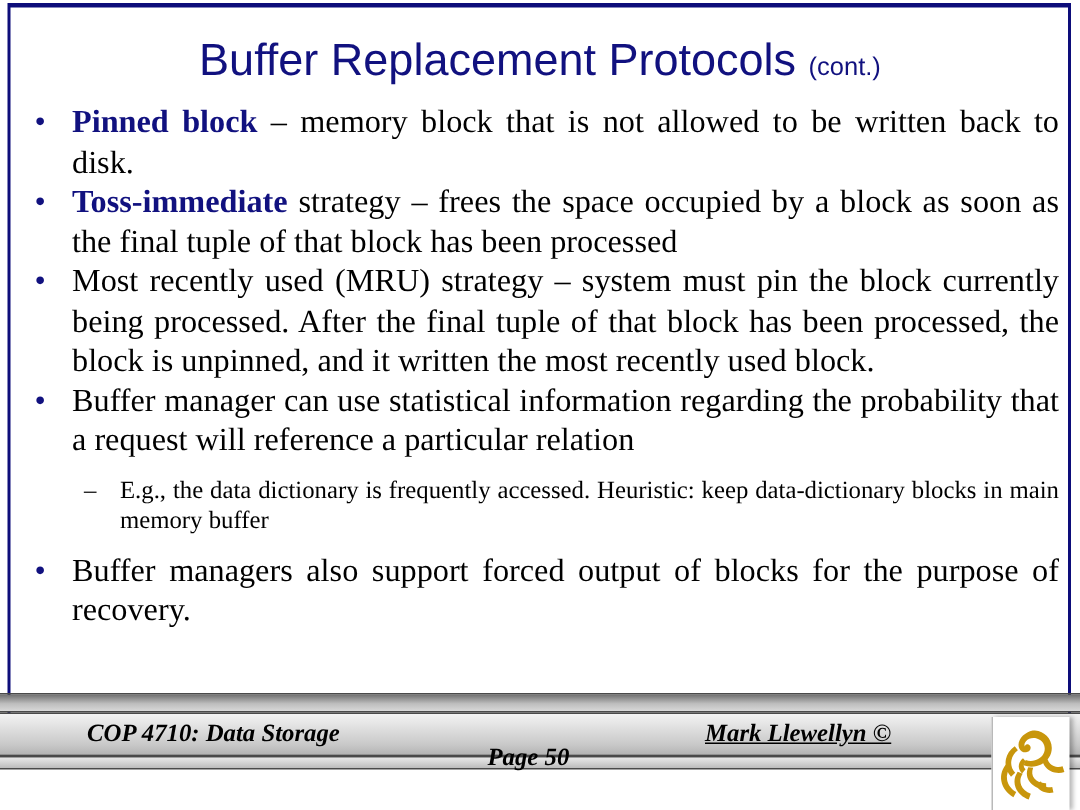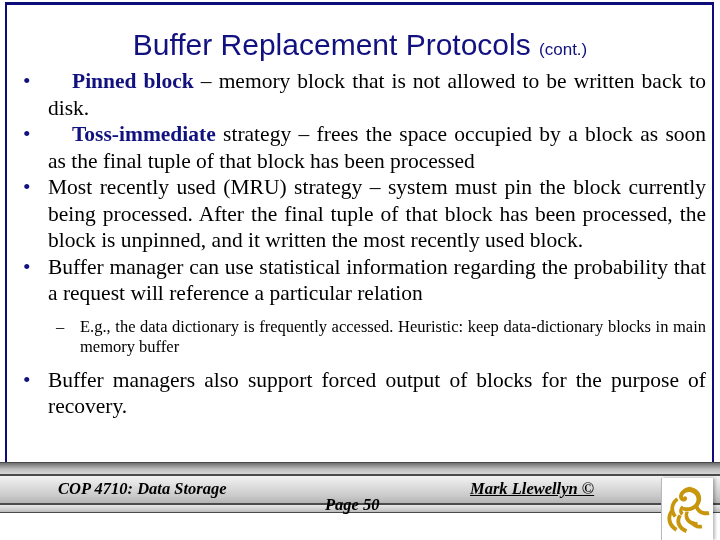--- a/index.html
+++ b/index.html
@@ -46,21 +46,21 @@
 
   
   #title {
     position: absolute;
     left: 10px;
     top: 24px;
     width: 700px;
     text-align: center;
     font-family: "Liberation Sans", sans-serif;
     font-size: 30px;
-    line-height: 41px;
+    line-height: 34px;
     color: #11117f;
     white-space: nowrap;
   }
   #title .cont {
     font-size: 17px;
     vertical-align: baseline;
   }
 
   
   #body {
@@ -90,21 +90,20 @@
     left: 9px;
     top: 0;
     color: #11117f;
     font-size: 21.5px;
     line-height: 26.5px;
   }
 
   .hl {
     font-weight: bold;
     color: #11117f;
-    margin-left: 24px;
   }
 
   
   ul.lvl2 {
     list-style: none;
     margin: 10px 0 10px 0;
     padding: 0;
   }
   ul.lvl2 > li {
     position: relative;

